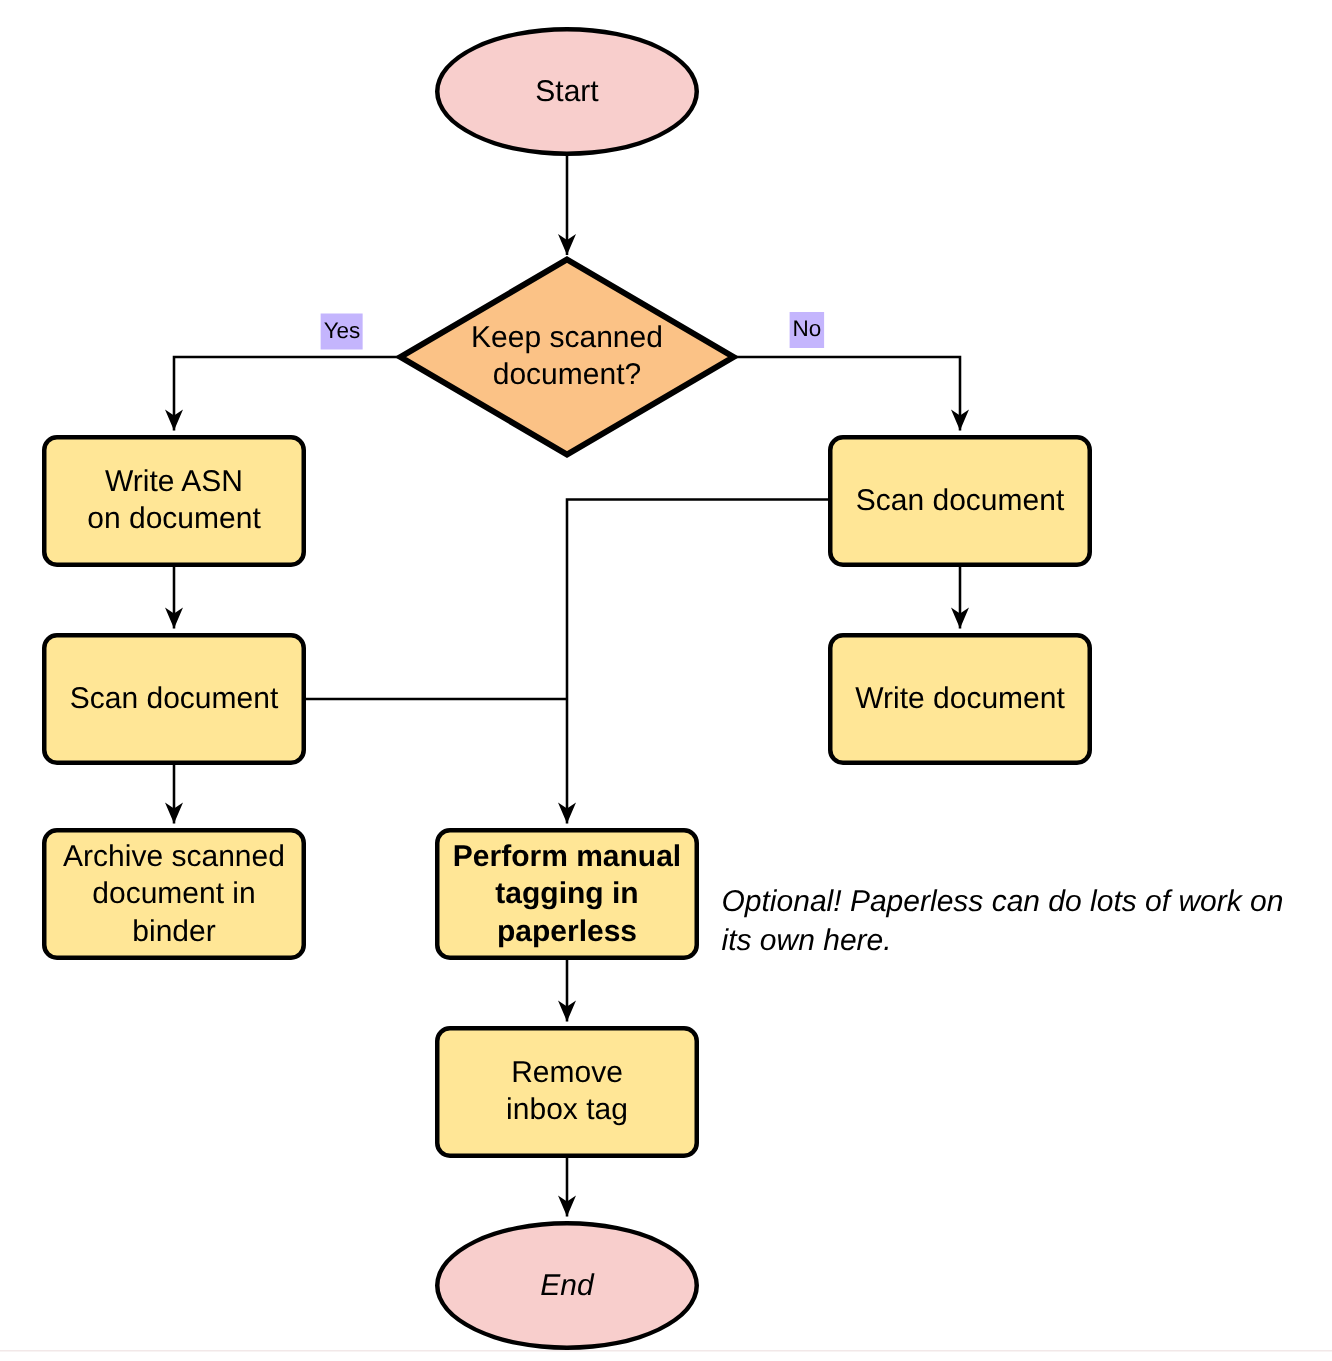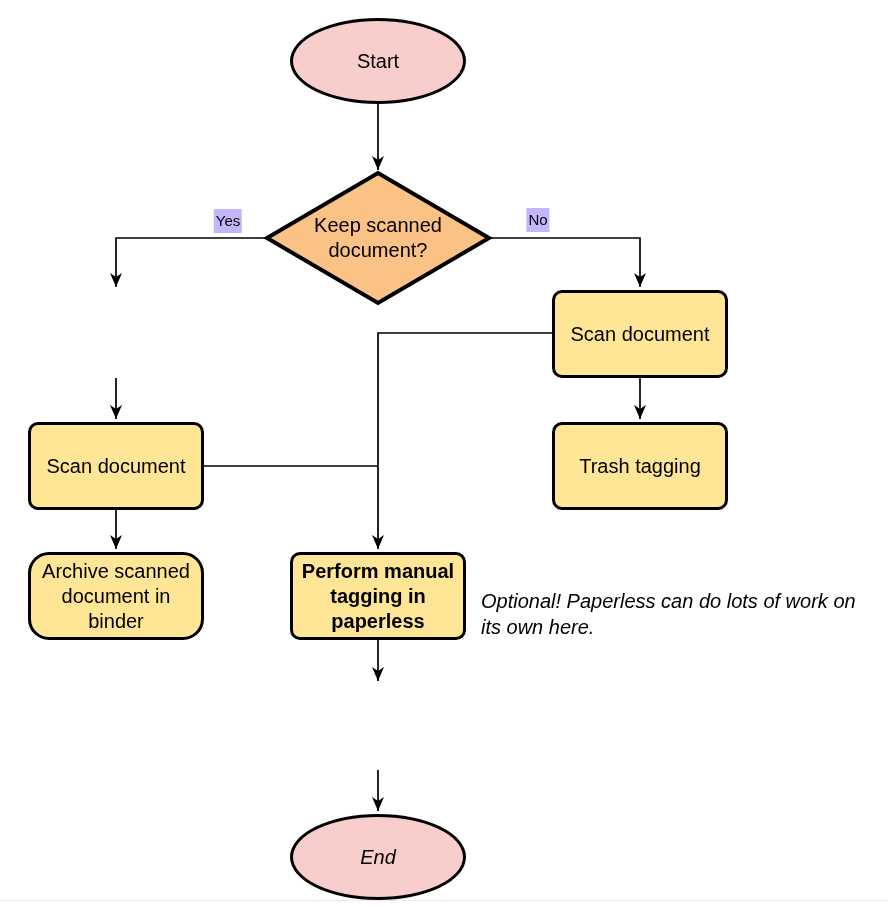--- a/index.html
+++ b/index.html
@@ -62,21 +62,21 @@
     left: 266px;
     top: 172px;
     width: 224px;
     height: 132px;
     background: transparent;
     border: none;
   }
   .n-start        { left: 290px; top: 18px;  }
   .n-write-asn    { left: 28px;  top: 290px; }
   .n-scan-left    { left: 28px;  top: 422px; }
-  .n-archive      { left: 28px;  top: 552px; border-radius: 21px; }
+  .n-archive      { left: 28px;  top: 552px; }
   .n-scan-right   { left: 552px; top: 290px; }
   .n-trash        { left: 552px; top: 422px; }
   .n-tagging      { left: 290px; top: 552px; font-weight: bold; }
   .n-remove-inbox { left: 290px; top: 684px; }
   .n-end          { left: 290px; top: 814px; font-style: italic; }
   .edge-label {
     position: absolute;
     transform: translate(-50%, -50%);
     font-size: 15px;
     line-height: 24px;
@@ -135,48 +135,56 @@
   </div>
 
   <div class="node diamond-label">
     <span>Keep scanned
 document?</span>
   </div>
 
   <div class="edge-label l-yes">Yes</div>
   <div class="edge-label l-no">No</div>
 
+  <div class="node rect n-write-asn">
+    <span>Write ASN
+on document</span>
+  </div>
 
   <div class="node rect n-scan-left">
     <span>Scan document</span>
   </div>
 
   <div class="node rect n-archive">
     <span>Archive scanned
 document in
 binder</span>
   </div>
 
   <div class="node rect n-scan-right">
     <span>Scan document</span>
   </div>
 
   <div class="node rect n-trash">
-    <span>Trash tagging</span>
+    <span>Write document</span>
   </div>
 
   <div class="node rect n-tagging">
     <span>Perform manual
 tagging in
 paperless</span>
   </div>
 
   <div class="annotation">Optional! Paperless can do lots of work on
 its own here.</div>
 
+  <div class="node rect n-remove-inbox">
+    <span>Remove
+inbox tag</span>
+  </div>
 
   <div class="node ellipse n-end">
     <span>End</span>
   </div>
 
   <div class="bottom-divider"></div>
 
 </div>
 
 </body></html>

